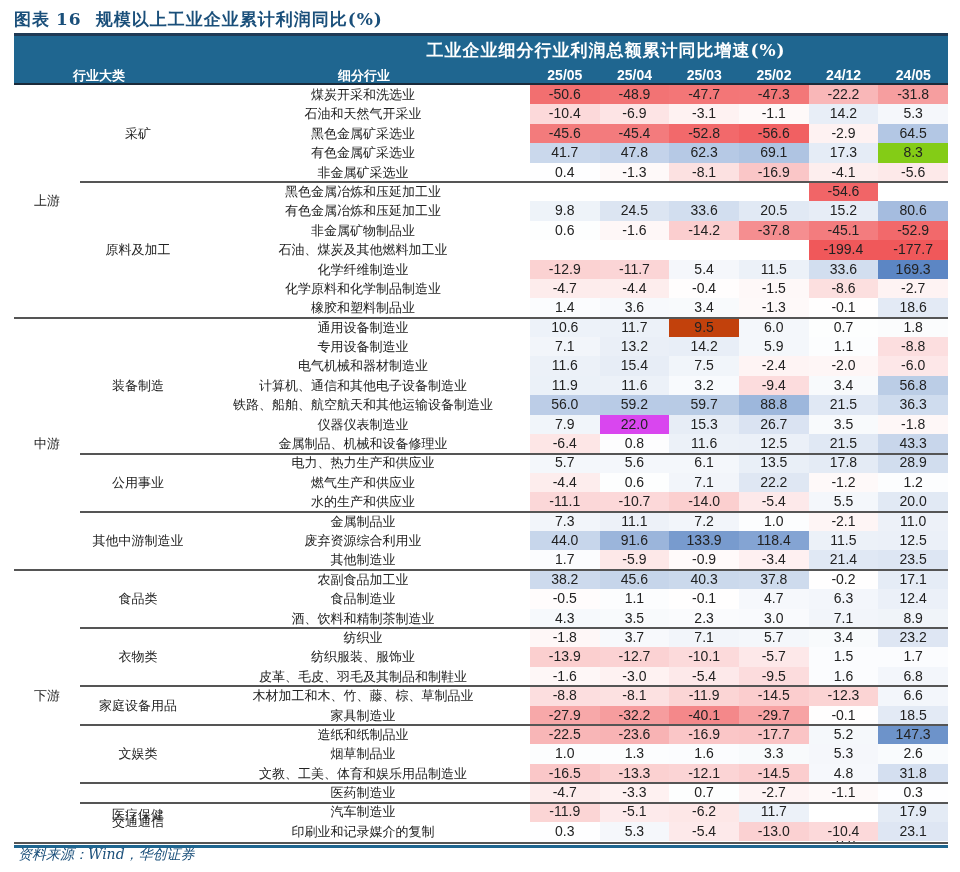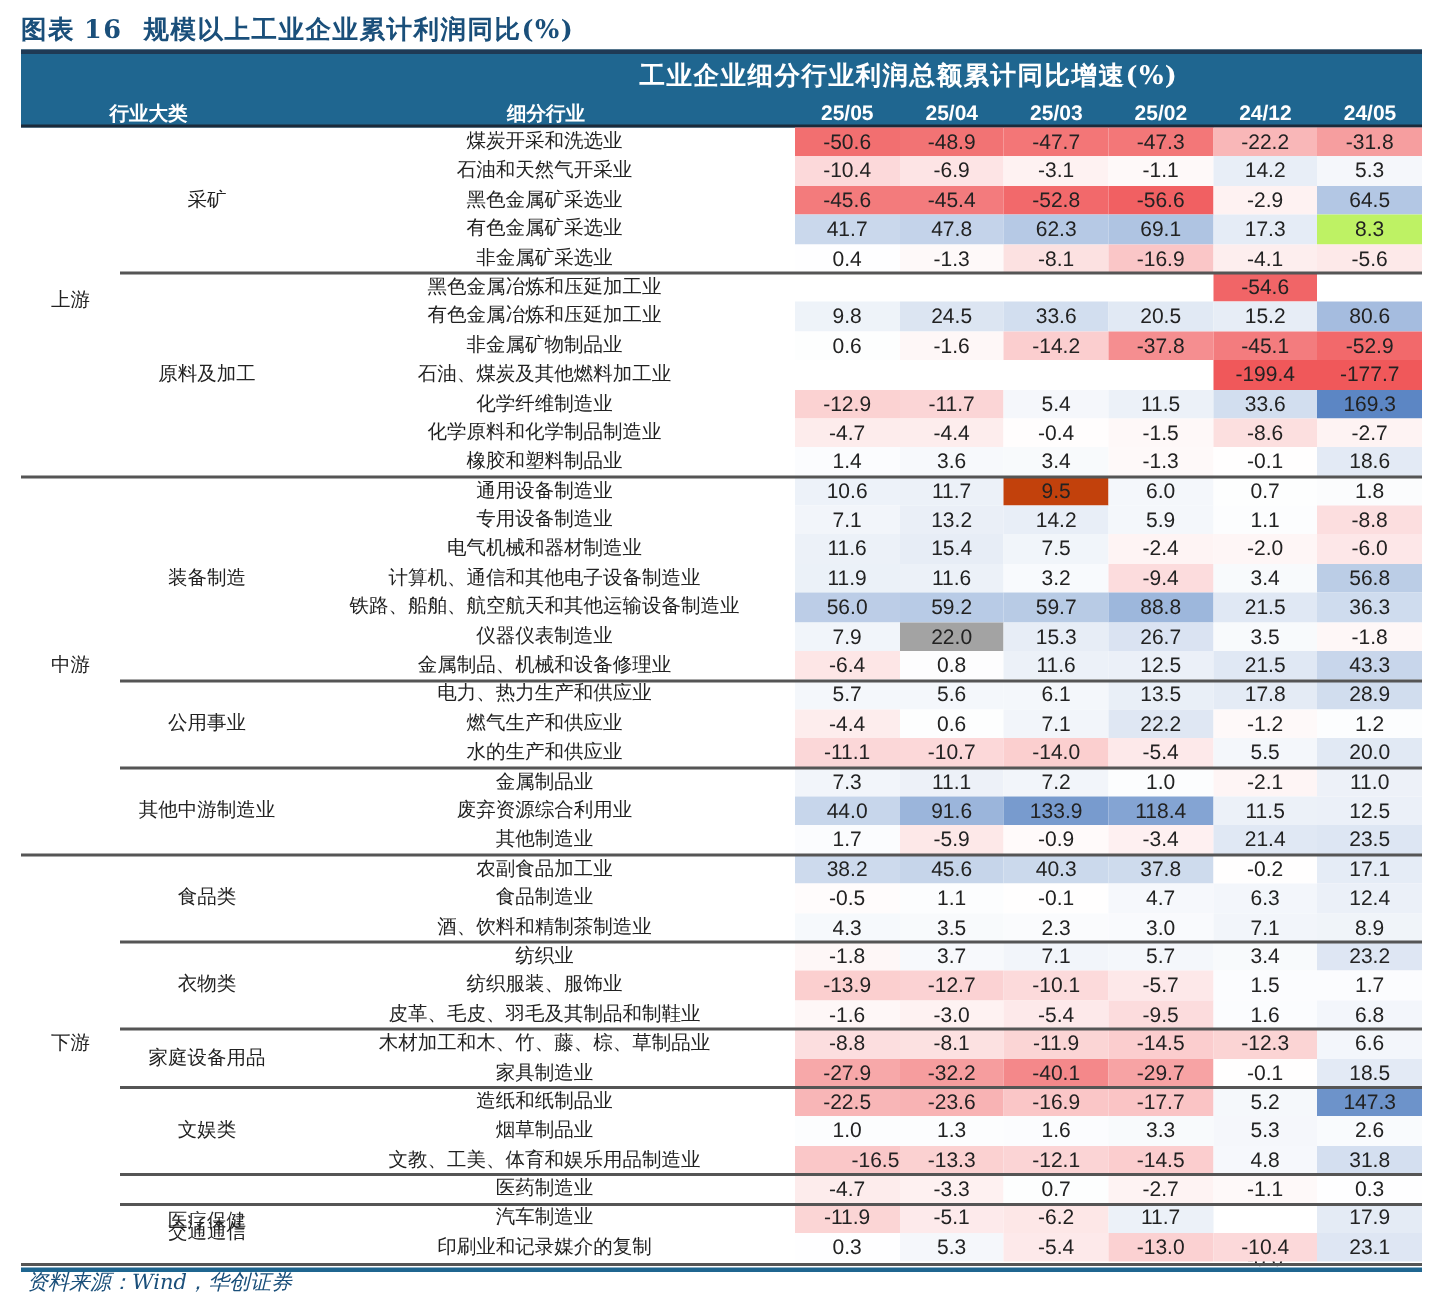--- a/index.html
+++ b/index.html
@@ -101,21 +101,21 @@
       </div>
       <div class="row">
         <div class="c-up"></div>
         <div class="c-sub"></div>
         <div class="c-ind">有色金属矿采选业</div>
         <div class="val" style="background: rgb(202, 216, 236);">41.7</div>
         <div class="val" style="background: rgb(196, 211, 234);">47.8</div>
         <div class="val" style="background: rgb(182, 201, 229);">62.3</div>
         <div class="val" style="background: rgb(175, 196, 226);">69.1</div>
         <div class="val" style="background: rgb(229, 236, 246);">17.3</div>
-        <div class="val" style="background: #bef264;">8.3</div>
+        <div class="val" style="background: #84cc16;">8.3</div>
       </div>
       <div class="row">
         <div class="c-up"></div>
         <div class="c-sub"></div>
         <div class="c-ind">非金属矿采选业</div>
         <div class="val" style="background: rgb(254, 254, 255);">0.4</div>
         <div class="val" style="background: rgb(254, 249, 249);">-1.3</div>
         <div class="val" style="background: rgb(252, 225, 225);">-8.1</div>
         <div class="val" style="background: rgb(250, 198, 199);">-16.9</div>
         <div class="val" style="background: rgb(253, 238, 238);">-4.1</div>
@@ -251,21 +251,21 @@
         <div class="val" style="background: rgb(184, 203, 229);">59.7</div>
         <div class="val" style="background: rgb(157, 183, 220);">88.8</div>
         <div class="val" style="background: rgb(224, 232, 244);">21.5</div>
         <div class="val" style="background: rgb(207, 220, 238);">36.3</div>
       </div>
       <div class="row">
         <div class="c-up"></div>
         <div class="c-sub"></div>
         <div class="c-ind">仪器仪表制造业</div>
         <div class="val" style="background: rgb(241, 245, 250);">7.9</div>
-        <div class="val" style="background: #a3a3a3;">22.0</div>
+        <div class="val" style="background: #d946ef;">22.0</div>
         <div class="val" style="background: rgb(231, 237, 246);">15.3</div>
         <div class="val" style="background: rgb(218, 227, 242);">26.7</div>
         <div class="val" style="background: rgb(248, 250, 252);">3.5</div>
         <div class="val" style="background: rgb(254, 247, 247);">-1.8</div>
       </div>
       <div class="row">
         <div class="c-up"></div>
         <div class="c-sub"></div>
         <div class="c-ind">金属制品、机械和设备修理业</div>
         <div class="val" style="background: rgb(253, 230, 230);">-6.4</div>
@@ -448,21 +448,21 @@
         <div class="val" style="background: rgb(252, 253, 254);">1.3</div>
         <div class="val" style="background: rgb(251, 252, 254);">1.6</div>
         <div class="val" style="background: rgb(248, 250, 252);">3.3</div>
         <div class="val" style="background: rgb(245, 247, 251);">5.3</div>
         <div class="val" style="background: rgb(249, 251, 253);">2.6</div>
       </div>
       <div class="row">
         <div class="c-up"></div>
         <div class="c-sub"></div>
         <div class="c-ind">文教、工美、体育和娱乐用品制造业</div>
-        <div class="val" style="background: rgb(250, 199, 200); text-align: right;">-16.5</div>
+        <div class="val" style="background: rgb(250, 199, 200);">-16.5</div>
         <div class="val" style="background: rgb(251, 209, 209);">-13.3</div>
         <div class="val" style="background: rgb(251, 212, 213);">-12.1</div>
         <div class="val" style="background: rgb(251, 205, 206);">-14.5</div>
         <div class="val" style="background: rgb(246, 248, 252);">4.8</div>
         <div class="val" style="background: rgb(212, 223, 240);">31.8</div>
       </div>
       <div class="row">
         <div class="c-up"></div>
         <div class="c-sub"></div>
         <div class="c-ind">医药制造业</div>

